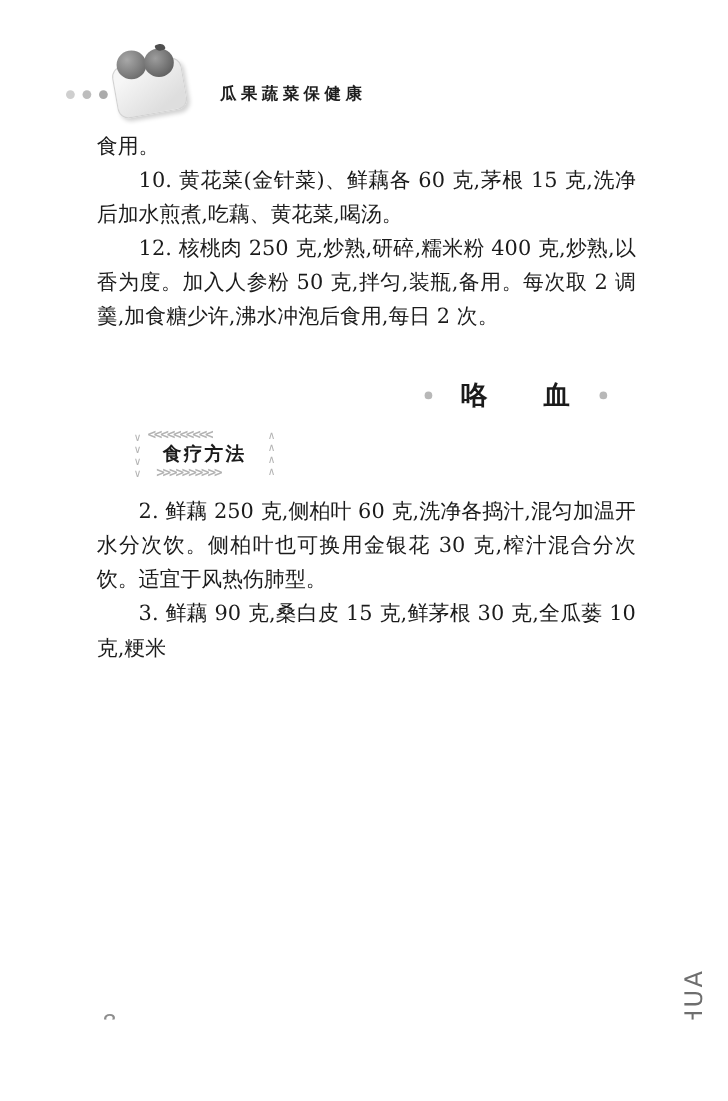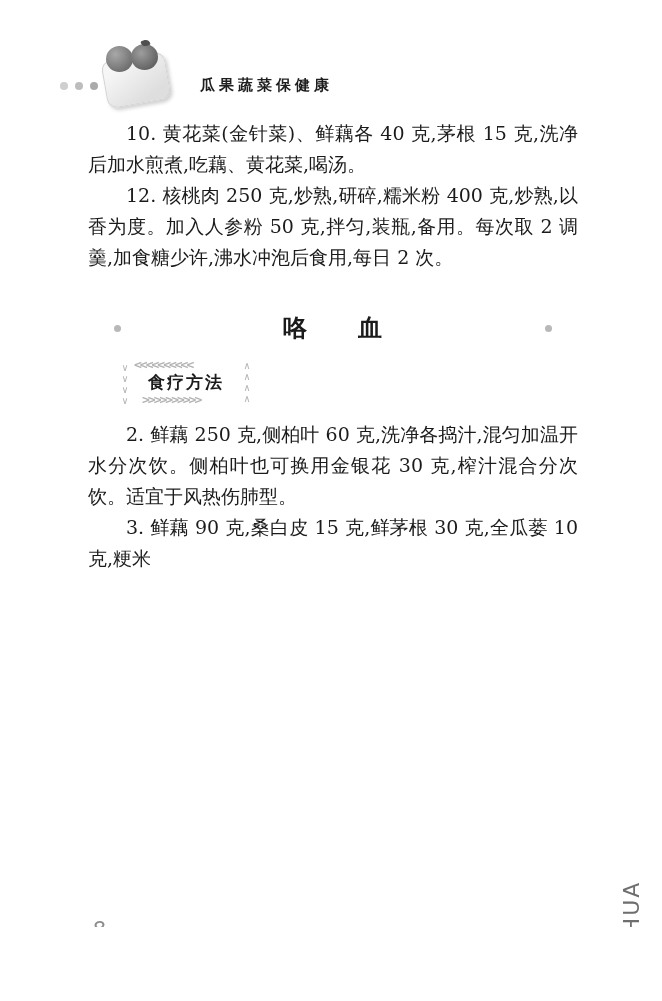--- a/index.html
+++ b/index.html
@@ -45,21 +45,21 @@
   
   .main {
     position:absolute; left:88px; top:118px; width:490px;
     font-size:19px; line-height:31px; text-align:justify;
   }
   .main p { margin:0; text-indent:2em; word-break:break-all; }
   .main p.noindent { text-indent:0; }
 
   .sec-title {
     margin:37px 0 11px;
-    display:flex; align-items:center; justify-content:space-between;
+    display:flex; align-items:center; justify-content:flex-end;
     font-size:24px; font-weight:bold; line-height:36px; letter-spacing:1px;
   }
   .tdot { width:7px; height:7px; border-radius:50%; background:#b8b8b8; margin:0 26px; flex:0 0 auto; }
 
   
   .badge {
     position:relative; width:116px; height:50px; margin:8px 0 12px 40px;
   }
   .badge-label {
     position:absolute; inset:0; display:flex; align-items:center; justify-content:center;
@@ -97,21 +97,22 @@
     </div>
     <div class="logo">
       <div class="plate"></div>
       <div class="fruit fruit-a"></div>
       <div class="fruit fruit-b"></div>
     </div>
     <div class="brand">瓜果蔬菜保健康</div>
   </div>
 
   <div class="main">
-    <p>10. 黄花菜(金针菜)、鲜藕各 40 克,茅根 15 克,洗净后加水煎煮,吃藕、黄花菜,喝汤。</p>
+    <p class="noindent">食用。</p>
+    <p>10. 黄花菜(金针菜)、鲜藕各 60 克,茅根 15 克,洗净后加水煎煮,吃藕、黄花菜,喝汤。</p>
     <p>12. 核桃肉 250 克,炒熟,研碎,糯米粉 400 克,炒熟,以香为度。加入人参粉 50 克,拌匀,装瓶,备用。每次取 2 调羹,加食糖少许,沸水冲泡后食用,每日 2 次。</p>
 
     <h2 class="sec-title">
       <span class="tdot"></span>
       <span>咯　　血</span>
       <span class="tdot"></span>
     </h2>
 
 
     <div class="badge">

